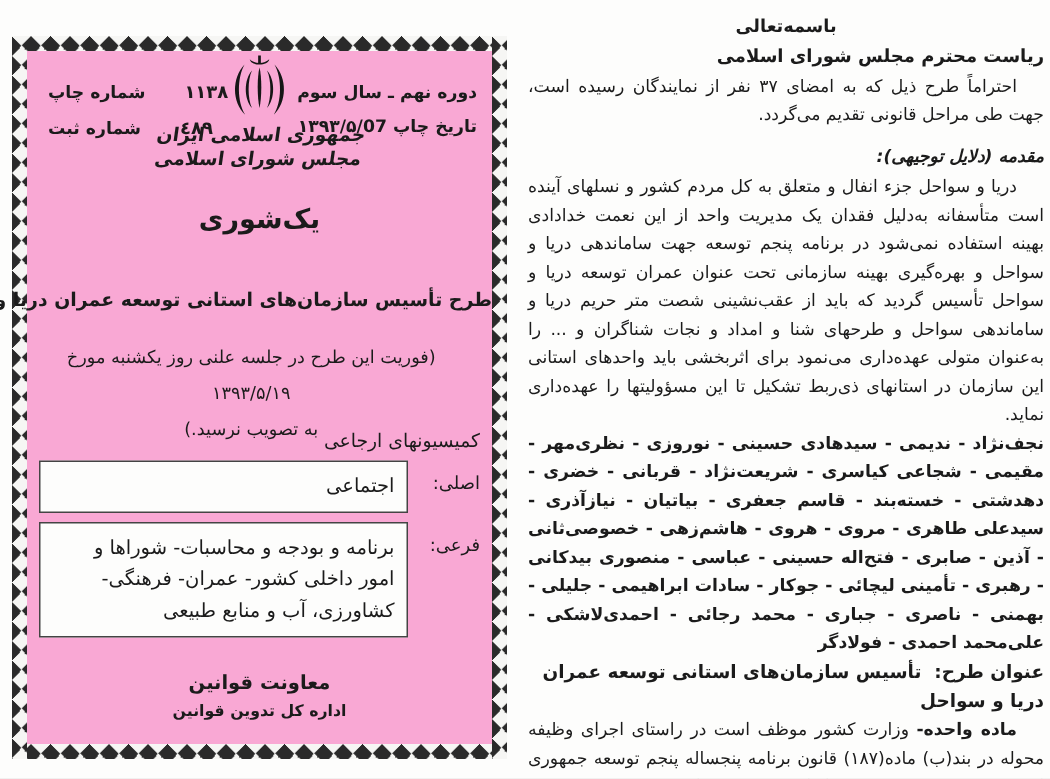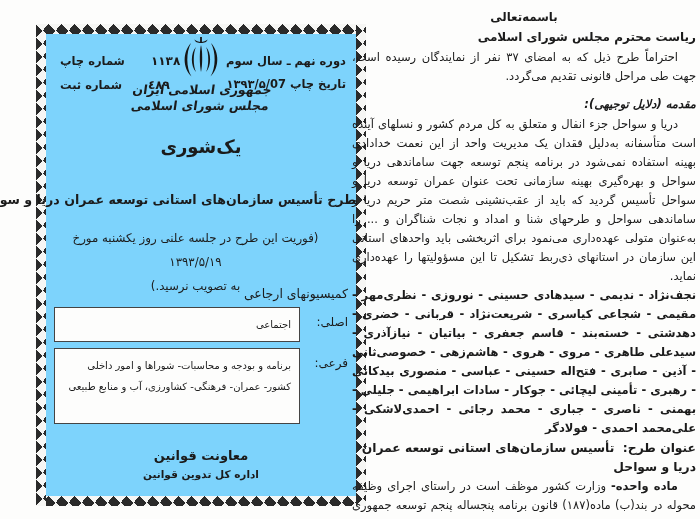--- a/index.html
+++ b/index.html
@@ -5,22 +5,21 @@
   * { margin:0; padding:0; box-sizing:border-box; }
   html,body { background:#e8e8e8; }
   .page {
     position:relative; width:700px; height:519px; background:#fdfdfc;
     font-family:"DejaVu Sans", sans-serif; color:#1b1b1b; overflow:hidden;
     direction:rtl;
   }
   
   .cover {
     position:absolute; left:8px; top:24px; width:330px; height:482px;
-    background:#7dd3fc;
-    margin-left:28px;
+    background:#f9a8d4;
   }
   .orn { position:absolute; background:repeating-conic-gradient(from 45deg,#2a2a2a 0 25%,#f6f6f4 0 50%); background-size:13px 13px; }
   .orn.h { left:0; right:0; height:10px; }
   .orn.t { top:0; } .orn.b { bottom:0; }
   .orn.v { top:0; bottom:0; width:10px; }
   .orn.l { left:0; } .orn.r { right:0; }
   .cover-inner { position:absolute; inset:10px; }
 
   .meta-left { position:absolute; left:14px; top:20px; }
   .meta-row { display:flex; flex-direction:row-reverse; align-items:baseline; gap:26px; margin-bottom:10px; }
@@ -40,21 +39,21 @@
   .cover-title { position:absolute; top:158px; left:0; right:0; text-align:center;
                  font-weight:bold; font-size:12.6px; white-space:nowrap; }
   .urgency { position:absolute; top:192px; left:0; right:11px; text-align:center;
              font-size:11.8px; line-height:24px; }
 
   .commissions { position:absolute; top:252px; right:8px; left:8px; }
   .comm-heading { font-size:12.5px; margin-bottom:6px; }
   .comm-row { display:flex; align-items:flex-start; gap:6px; margin-bottom:6px; }
   .comm-lbl { font-size:12px; padding-top:8px; width:42px; flex:0 0 auto; }
   .comm-box { border:1px solid #444; background:#fdfdfc; flex:1 1 auto; padding:6px 8px;
-              font-size:10px; line-height:21px; min-height:34px; }
+              font-size:13px; line-height:21px; min-height:34px; }
   .comm-box.tall { min-height:76px; }
 
   .cover-footer { position:absolute; bottom:16px; left:0; right:0; text-align:center; }
   .cover-footer .f1 { font-weight:bold; font-size:13px; margin-bottom:5px; }
   .cover-footer .f2 { font-weight:bold; font-size:10.5px; }
 
   
   .letter {
     position:absolute; top:8px; right:4px; width:344px;
     font-size:11.5px; line-height:19px; text-align:justify;

